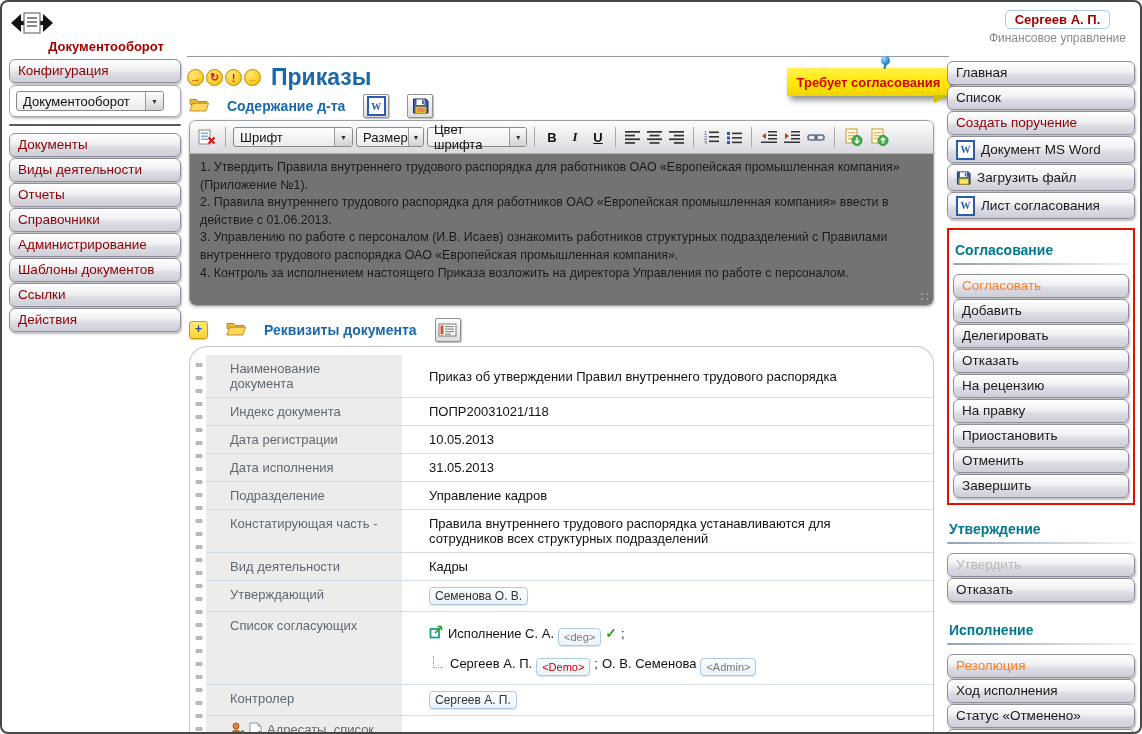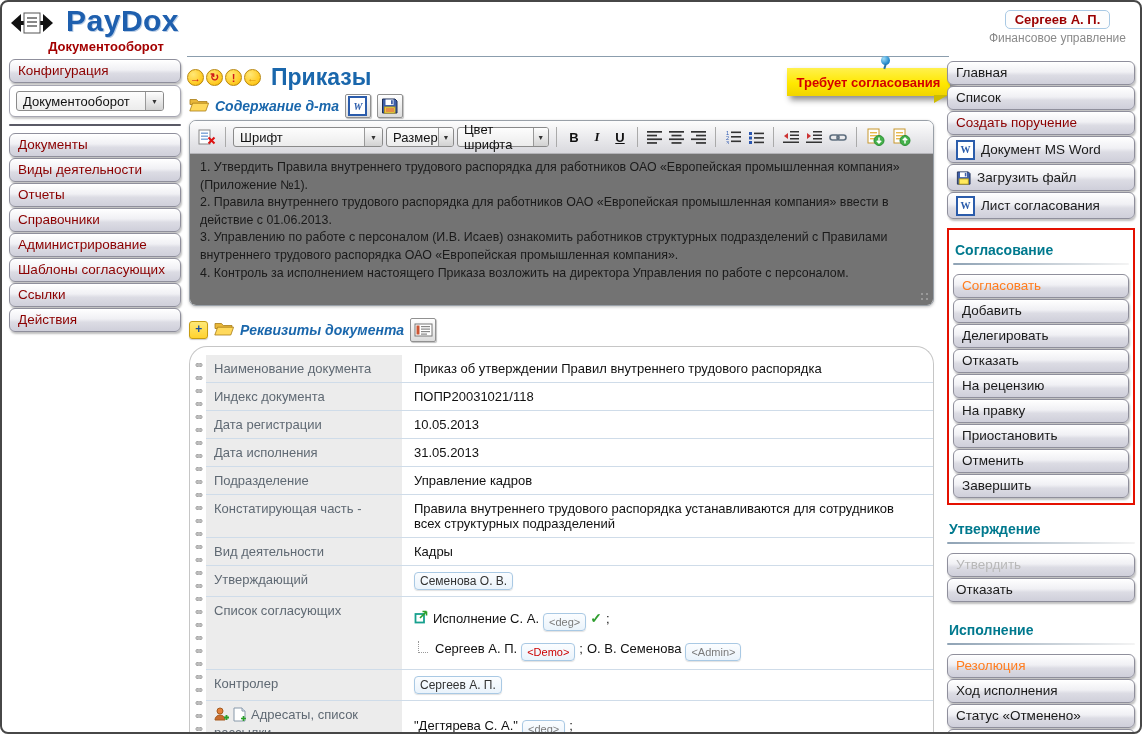--- a/index.html
+++ b/index.html
@@ -36,51 +36,51 @@
   .title-row{position:absolute;top:62px;left:0;display:flex;align-items:center;}
   .cicon{width:17px;height:17px;border-radius:50%;margin-right:2px;background:radial-gradient(circle at 35% 30%,#ffe877,#ffc91f 70%,#e2a400);border:1px solid #b8860b;color:#d01818;font-weight:bold;font-size:11px;display:inline-flex;align-items:center;justify-content:center;cursor:pointer;box-sizing:border-box;}
   .cicon.amber{color:#e09000;}
   .page-title{font-size:23px;font-weight:bold;color:#1a67ac;margin-left:8px;}
 
   .sticky{position:absolute;left:600px;top:66px;width:163px;height:28px;background:linear-gradient(180deg,#fff14e,#ffe800 55%,#f0d400);box-shadow:3px 4px 6px rgba(0,0,0,.45);display:flex;align-items:center;justify-content:center;color:#d40000;font-weight:bold;font-size:13px;}
   .pin{position:absolute;top:-12px;left:94px;width:9px;height:9px;border-radius:50%;background:radial-gradient(circle at 30% 30%,#9fdbf5,#2a8fd0 60%,#0b5fa0);}
   .pin::after{content:"";position:absolute;left:3px;top:8px;width:2px;height:5px;background:#2a74a8;transform:rotate(18deg);}
   .fold{position:absolute;right:2px;bottom:-7px;width:0;height:0;border-top:8px solid #cdbb00;border-right:14px solid transparent;}
 
-  .sec-row{position:absolute;left:2px;display:flex;align-items:center;gap:6px;font-style:italic;}
+  .sec-row{position:absolute;left:2px;display:flex;align-items:center;gap:18px;}
   #content-row{top:92px;}
   #req-row{top:316px;}
   .sec-title{font-size:14px;font-weight:bold;color:#1a67ac;}
   .tbtn{display:inline-flex;align-items:center;justify-content:center;min-width:24px;height:22px;background:linear-gradient(#fff,#dcdcdc);border:1px solid #919191;border-radius:2px;box-shadow:1px 1px 1px rgba(0,0,0,.25);cursor:pointer;}
   .wicon{width:15px;height:16px;border:2px solid #2b5cab;background:#fff;color:#2b5cab;font-family:"Liberation Serif",serif;font-weight:bold;font-size:10px;display:inline-flex;align-items:center;justify-content:center;box-sizing:content-box;}
   .plus-btn{width:17px;height:16px;background:linear-gradient(#ffe977,#ffd22e);border:1px solid #c69c12;border-radius:3px;color:#1c4fa0;font-weight:bold;font-size:12px;line-height:14px;text-align:center;cursor:pointer;box-shadow:0 1px 1px rgba(0,0,0,.2);}
 
   
   .editor{position:absolute;top:118px;left:2px;right:8px;height:184px;border:1px solid #99a0a8;border-radius:7px;box-shadow:0 1px 3px rgba(0,0,0,.25);overflow:hidden;background:#fff;}
   .etoolbar{height:32px;background:linear-gradient(#fdfdfd,#d9d9de);border-bottom:1px solid #b3b3b8;display:flex;align-items:center;padding:0 6px;gap:3px;}
   .tsep{width:1px;height:20px;background:#aaa;margin:0 4px;flex:0 0 1px;}
-  .etoolbar .win-select.font{width:150px;}
+  .etoolbar .win-select.font{width:120px;}
   .etoolbar .win-select.size{width:68px;}
-  .etoolbar .win-select.color{width:92px;}
+  .etoolbar .win-select.color{width:100px;}
   .fmt{width:20px;text-align:center;font-weight:bold;font-size:13px;cursor:pointer;color:#111;}
   .fmt.i{font-family:"Liberation Serif",serif;font-style:italic;}
   .fmt.u{text-decoration:underline;}
   .ticon{display:inline-flex;align-items:center;justify-content:center;padding:2px;cursor:pointer;}
   .ebody{position:relative;height:calc(100% - 33px);background:#737373;padding:5px 10px;font-size:12.4px;line-height:1.42;color:#1a1a1a;box-sizing:border-box;cursor:text;}
   .ebody p{margin:0;}
   .grip{position:absolute;right:3px;bottom:3px;width:10px;height:10px;background:radial-gradient(circle at 2px 2px,#999 1px,transparent 1.4px);background-size:5px 5px;}
 
   
   .req-panel{position:absolute;top:344px;left:2px;right:8px;bottom:0;border:1px solid #c6c6c6;border-bottom:none;border-radius:18px 18px 0 0;background:#fff;overflow:hidden;}
   .spiral{position:absolute;left:2px;top:12px;bottom:0;width:14px;background-image:radial-gradient(5px 3px at 7px 6px,#bdbdbd 50%,#8a8a8a 68%,transparent 74%);background-size:14px 13px;background-repeat:repeat-y;}
   .rtable{position:absolute;left:16px;top:8px;right:0;bottom:0;display:flex;flex-direction:column;}
   .rrow{display:flex;border-bottom:1px solid #cfdce9;}
   .rrow.last{border-bottom:none;flex:1;}
-  .rlabel{flex:0 0 196px;width:196px;background:#ececec;color:#5f6973;font-size:13px;padding:6px 8px;box-sizing:border-box;}
-  .rval{flex:1;padding:6px 12px;font-size:13px;color:#111;display:flex;flex-direction:column;justify-content:center;}
+  .rlabel{flex:0 0 196px;width:196px;background:#ececec;color:#5f6973;font-size:13px;padding:6px 24px;box-sizing:border-box;}
+  .rval{flex:1;padding:6px 27px;font-size:13px;color:#111;display:flex;flex-direction:column;justify-content:center;}
   .inline{display:flex;align-items:center;gap:4px;flex-wrap:wrap;}
   .badge{display:inline-block;border:1px solid #a9c9e4;border-radius:4px;background:linear-gradient(#fbfdff,#eaf3fb);padding:0 5px;font-size:12px;color:#333;line-height:16px;box-shadow:0 1px 1px rgba(0,0,0,.12);cursor:pointer;}
   .badge.tag{font-size:11px;color:#7a7a7a;margin-top:8px;}
   .badge.demo{color:#cc0000;}
   .check{color:#2f9e2f;font-weight:bold;font-size:14px;}
   .connector{display:inline-block;width:9px;height:11px;border-left:1px dotted #999;border-bottom:1px dotted #999;margin:0 3px 2px 4px;}
   .agr-line{display:flex;align-items:center;gap:4px;flex-wrap:wrap;margin:2px 0;}
   .addr-line{margin:5px 0;display:flex;align-items:center;gap:4px;}
   .licons{display:inline-flex;gap:3px;margin-right:4px;vertical-align:middle;}
 
@@ -103,21 +103,20 @@
     <svg width="44" height="30" viewBox="0 0 44 30">
       <rect x="8" y="13" width="28" height="4" fill="#111"></rect>
       <rect x="14" y="5" width="16" height="20" fill="#fff" stroke="#555"></rect>
       <rect x="17" y="9" width="10" height="2" fill="#888"></rect>
       <rect x="17" y="13" width="10" height="2" fill="#888"></rect>
       <rect x="17" y="17" width="10" height="2" fill="#888"></rect>
       <polygon points="1,15 11,6 11,24" fill="#111"></polygon>
       <polygon points="43,15 33,6 33,24" fill="#111"></polygon>
     </svg>
   </span>
-  <div class="logo">PayDox</div>
   <div class="logo-sub">Документооборот</div>
   <div class="hdr-user">
     <span class="user-badge">Сергеев А. П.</span>
     <div class="user-dept">Финансовое управление</div>
   </div>
   <div class="hdr-line"></div>
 
   <div class="lsb">
     <button class="sbtn maroon">Конфигурация</button>
     <div class="config-panel">
@@ -125,21 +124,21 @@
         <span>Документооборот</span>
         <span class="arrow">▼</span>
       </div>
     </div>
     <div class="lsb-divider"></div>
     <button class="sbtn maroon">Документы</button>
     <button class="sbtn maroon">Виды деятельности</button>
     <button class="sbtn maroon">Отчеты</button>
     <button class="sbtn maroon">Справочники</button>
     <button class="sbtn maroon">Администрирование</button>
-    <button class="sbtn maroon">Шаблоны согласующих</button>
+    <button class="sbtn maroon">Шаблоны документов</button>
     <button class="sbtn maroon">Ссылки</button>
     <button class="sbtn maroon">Действия</button>
   </div>
 
   <div class="main">
 
     <div class="title-row">
       <span class="cicon">→</span>
       <span class="cicon">↻</span>
       <span class="cicon">!</span>

